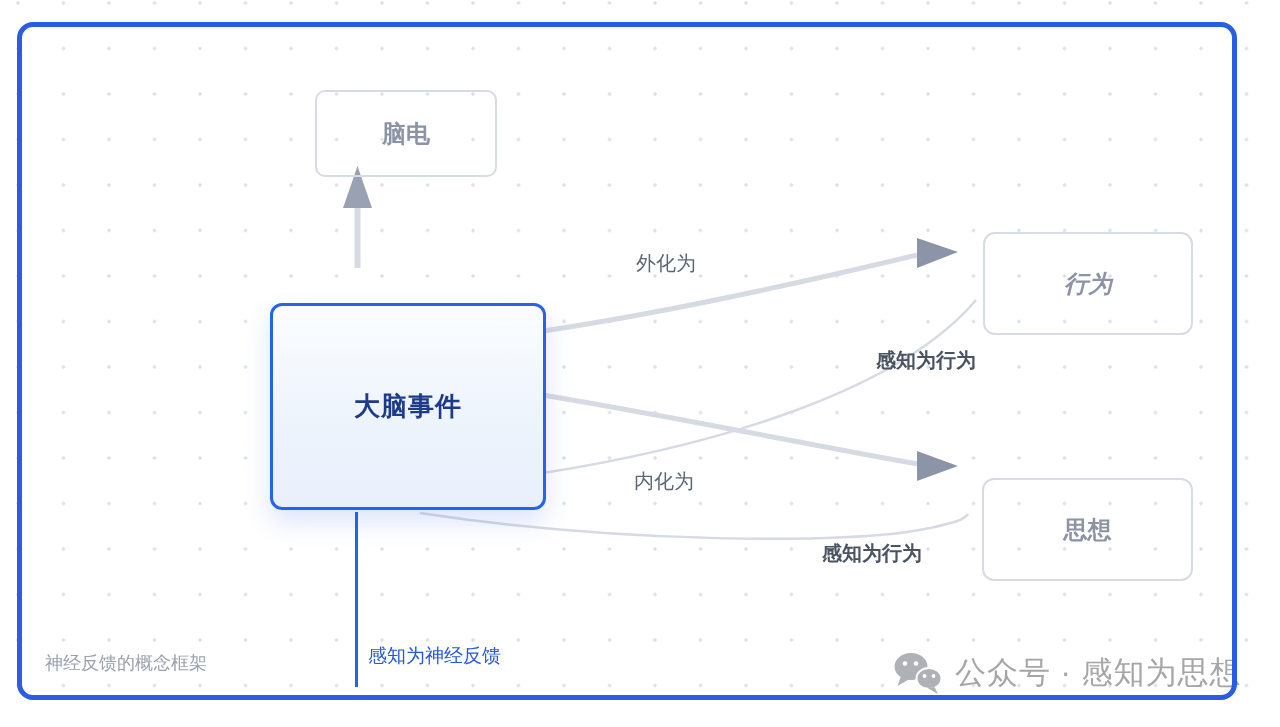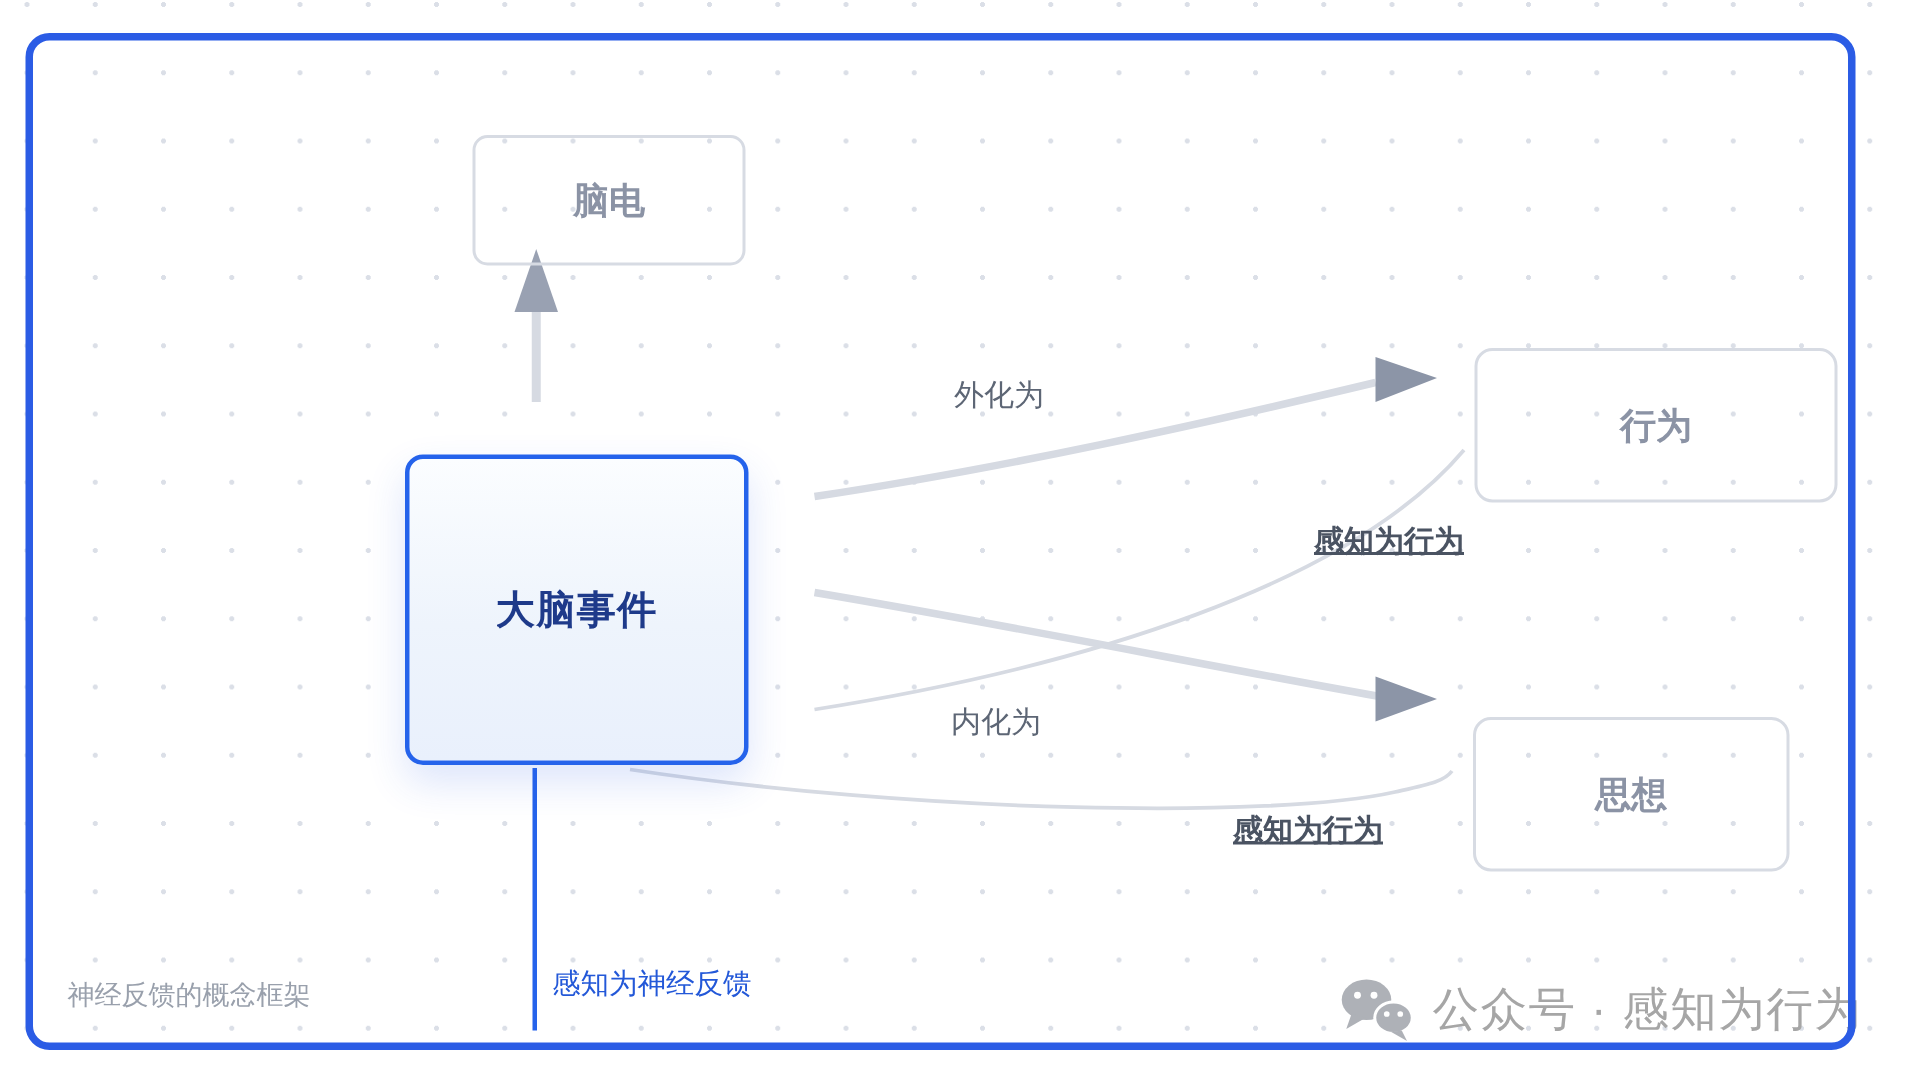--- a/index.html
+++ b/index.html
@@ -30,33 +30,33 @@
   .node{
     position:absolute;display:flex;align-items:center;justify-content:center;
     box-sizing:border-box;border-radius:12px;z-index:3;
   }
   .node.gray{
     border:2px solid var(--gray-node-border,#d7dbe3);
     color:var(--gray-node-text,#8b93a5);
     font-size:24px;font-weight:600;background:transparent;
   }
   .node-eeg{left:315px;top:90px;width:182px;height:87px;border-radius:10px;}
-  .node-behavior{left:983px;top:232px;width:242px;height:103px;}
+  .node-behavior{left:983px;top:232px;width:210px;height:103px;font-style:italic;}
   .node-thought{left:982px;top:478px;width:211px;height:103px;}
   .node-brain-event{
-    left:270px;top:303px;width:229px;height:207px;
+    left:270px;top:303px;width:276px;height:207px;
     border:3px solid var(--node-blue-border,#2563eb);
     background:linear-gradient(180deg,#fbfdff 0%,#eef4fc 55%,#e9f0fc 100%);
     box-shadow:0 12px 26px rgba(43,92,229,0.16);
     color:var(--node-blue-text,#1e3a8a);font-size:26px;font-weight:700;
     letter-spacing:1px;
   }
   
   .edge-label{position:absolute;z-index:4;font-size:20px;color:var(--label-gray,#5d6675);white-space:nowrap;}
-  .edge-label.strong{font-weight:600;color:#4a5362;text-decoration:underline;}
+  .edge-label.strong{font-weight:600;color:#4a5362;}
   .lbl-externalize{left:636px;top:250px;}
   .lbl-internalize{left:634px;top:446px;margin-top:22px;}
   .lbl-perceive-behavior{left:876px;top:347px;}
   .lbl-perceive-thought{left:822px;top:540px;}
   .lbl-neurofeedback{left:368px;top:643px;font-size:19px;font-weight:400;color:var(--blue-label,#2358d8);}
   .caption{position:absolute;left:45px;top:651px;font-size:18px;color:var(--caption-gray,#99a0ac);z-index:4;white-space:nowrap;}
   
   .watermark{
     position:absolute;left:893px;top:650px;height:46px;display:flex;align-items:center;gap:12px;
     z-index:5;white-space:nowrap;
@@ -111,17 +111,17 @@
     <svg width="50" height="42" viewBox="0 0 50 42" aria-hidden="true">
       <ellipse cx="18" cy="14.5" rx="16.5" ry="13.5" fill="#aeb1b7"></ellipse>
       <polygon points="8,24 4.5,34 17.5,26.5" fill="#aeb1b7"></polygon>
       <circle cx="12" cy="11.5" r="2.3" fill="#ffffff"></circle>
       <circle cx="23" cy="11.5" r="2.3" fill="#ffffff"></circle>
       <ellipse cx="36" cy="26.5" rx="12.5" ry="10.5" fill="#aeb1b7" stroke="#ffffff" stroke-width="2"></ellipse>
       <polygon points="41.5,35 45,42 34.5,36" fill="#aeb1b7"></polygon>
       <circle cx="31.5" cy="24" r="1.9" fill="#ffffff"></circle>
       <circle cx="40.5" cy="24" r="1.9" fill="#ffffff"></circle>
     </svg>
-    <span class="wm-text">公众号 · 感知为行为</span>
+    <span class="wm-text">公众号 · 感知为思想</span>
   </div>
 
   <div class="frame"></div>
 </div>
 
 </body></html>

